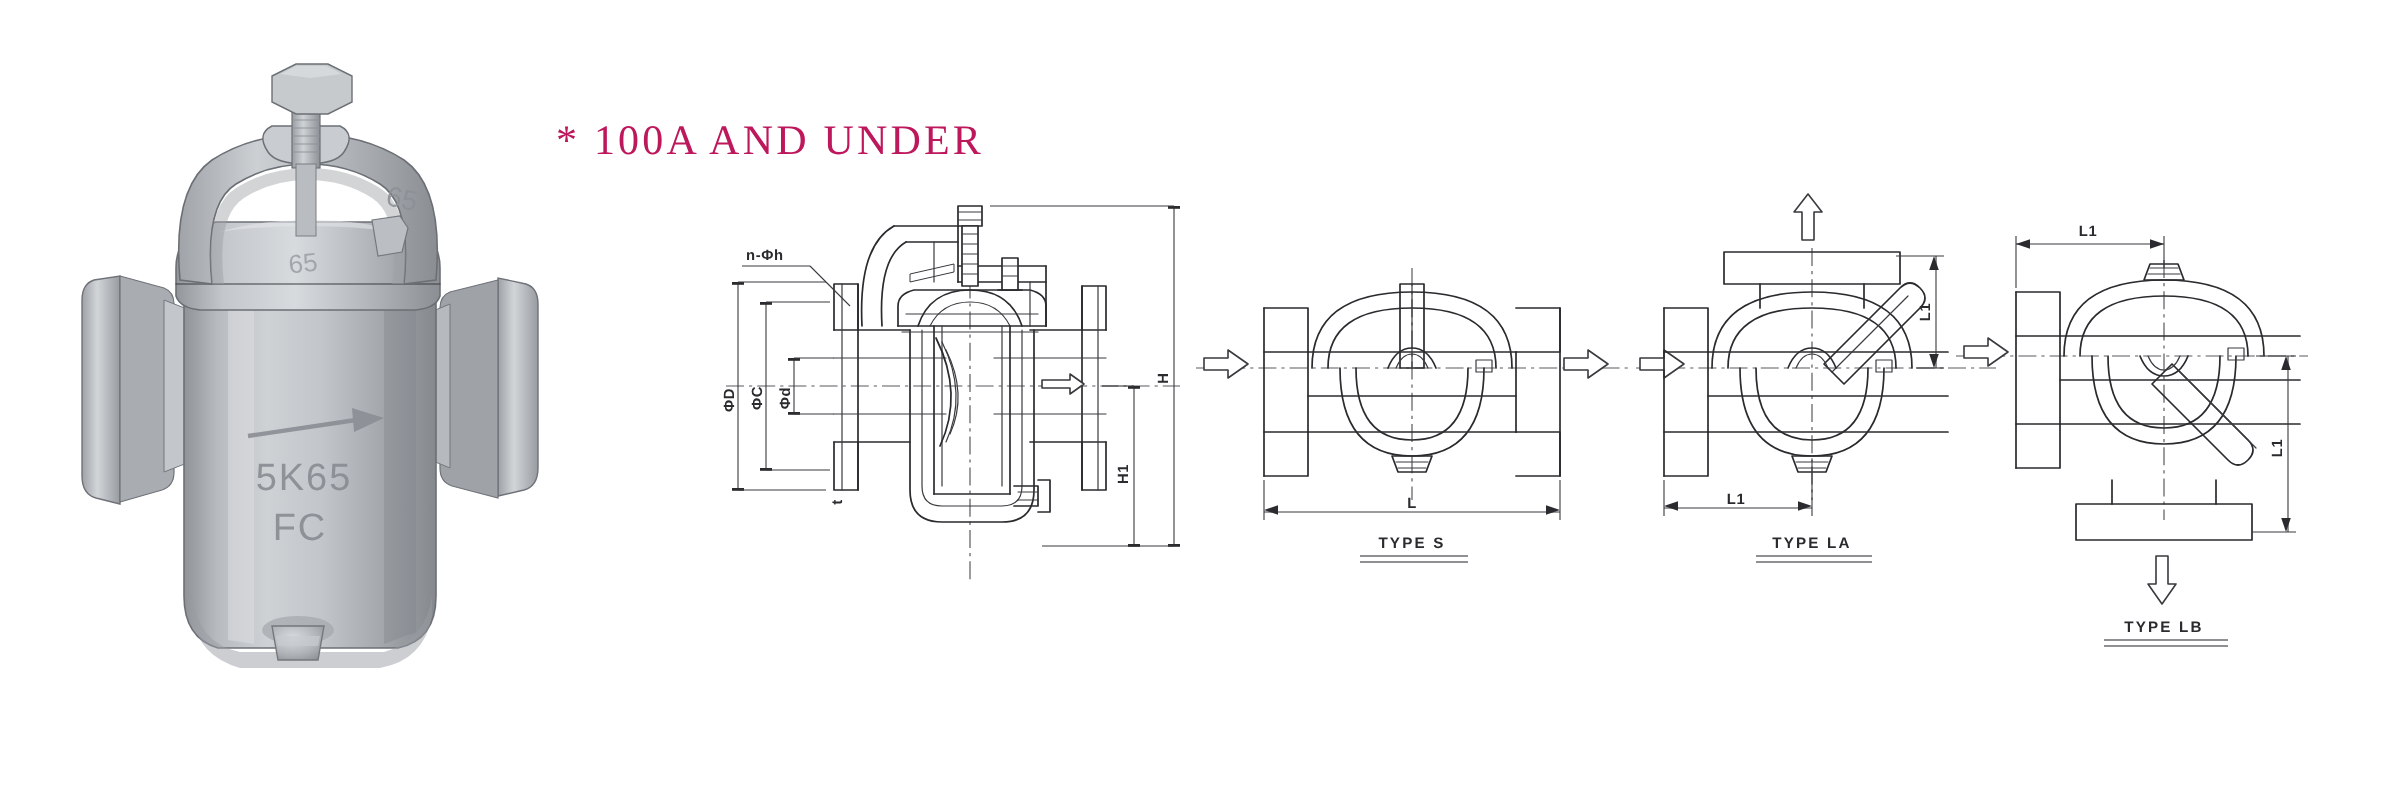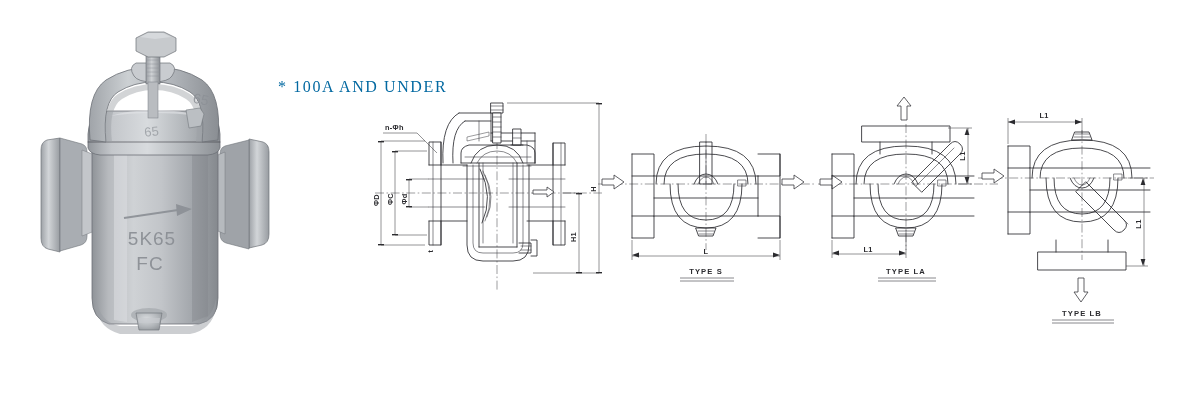--- a/index.html
+++ b/index.html
@@ -7,22 +7,22 @@
     width:1200px;height:400px;background:#ffffff;
     font-family:"Liberation Sans", sans-serif;
     overflow:hidden;position:relative;
   }
   #sheet{position:absolute;left:0;top:0;width:1200px;height:400px;}
 
   
   #heading{
     position:absolute;left:278px;top:58px;
     font-family:"Liberation Serif", serif;
-    font-size:16px;letter-spacing:1.6px;color:#0369a1;
-    white-space:nowrap;font-weight:400;margin-top:20px;
+    font-size:21px;letter-spacing:1.6px;color:#be185d;
+    white-space:nowrap;font-weight:400;
   }
 
   
   #photo-block{position:absolute;left:30px;top:30px;width:250px;height:330px;}
   #photo-svg{display:block;}
 
   
   .dwg{position:absolute;font-weight:bold;}
   .dwg svg{display:block;overflow:visible;}
 
@@ -155,21 +155,21 @@
       <g>
         <ellipse cx="119" cy="285" rx="18" ry="7" fill="#a4a8ad" opacity="0.7"></ellipse>
         <path fill="url(#gPlug)" stroke="#74787e" stroke-width="0.7" d="M106,283 l26,0 l-3,17 l-20,0 z"></path>
         <path fill="#c8cbcf" d="M108,288 l22,0 l-1,5 l-20,0 z" opacity="0.7"></path>
       </g>
     </svg>
   </div>
 
   <div id="heading">* 100A AND UNDER</div>
 
-  <div class="dwg" style="left:367px;top:95px;text-align:center;">
+  <div class="dwg" style="left:355px;top:95px;text-align:center;">
     <svg width="250" height="200" viewBox="0 0 250 200">
 
       <path class="ctr" d="M8,98 L235,98"></path>
       <path class="ctr" d="M130,14 L130,196"></path>
 
       <g>
 
         <path class="ln" d="M62,70 L62,47 L74,47 L74,70"></path>
         <path class="ln" d="M62,126 L62,150 L74,150 L74,126"></path>
         <path class="ln" d="M62,70 L100,70"></path>

